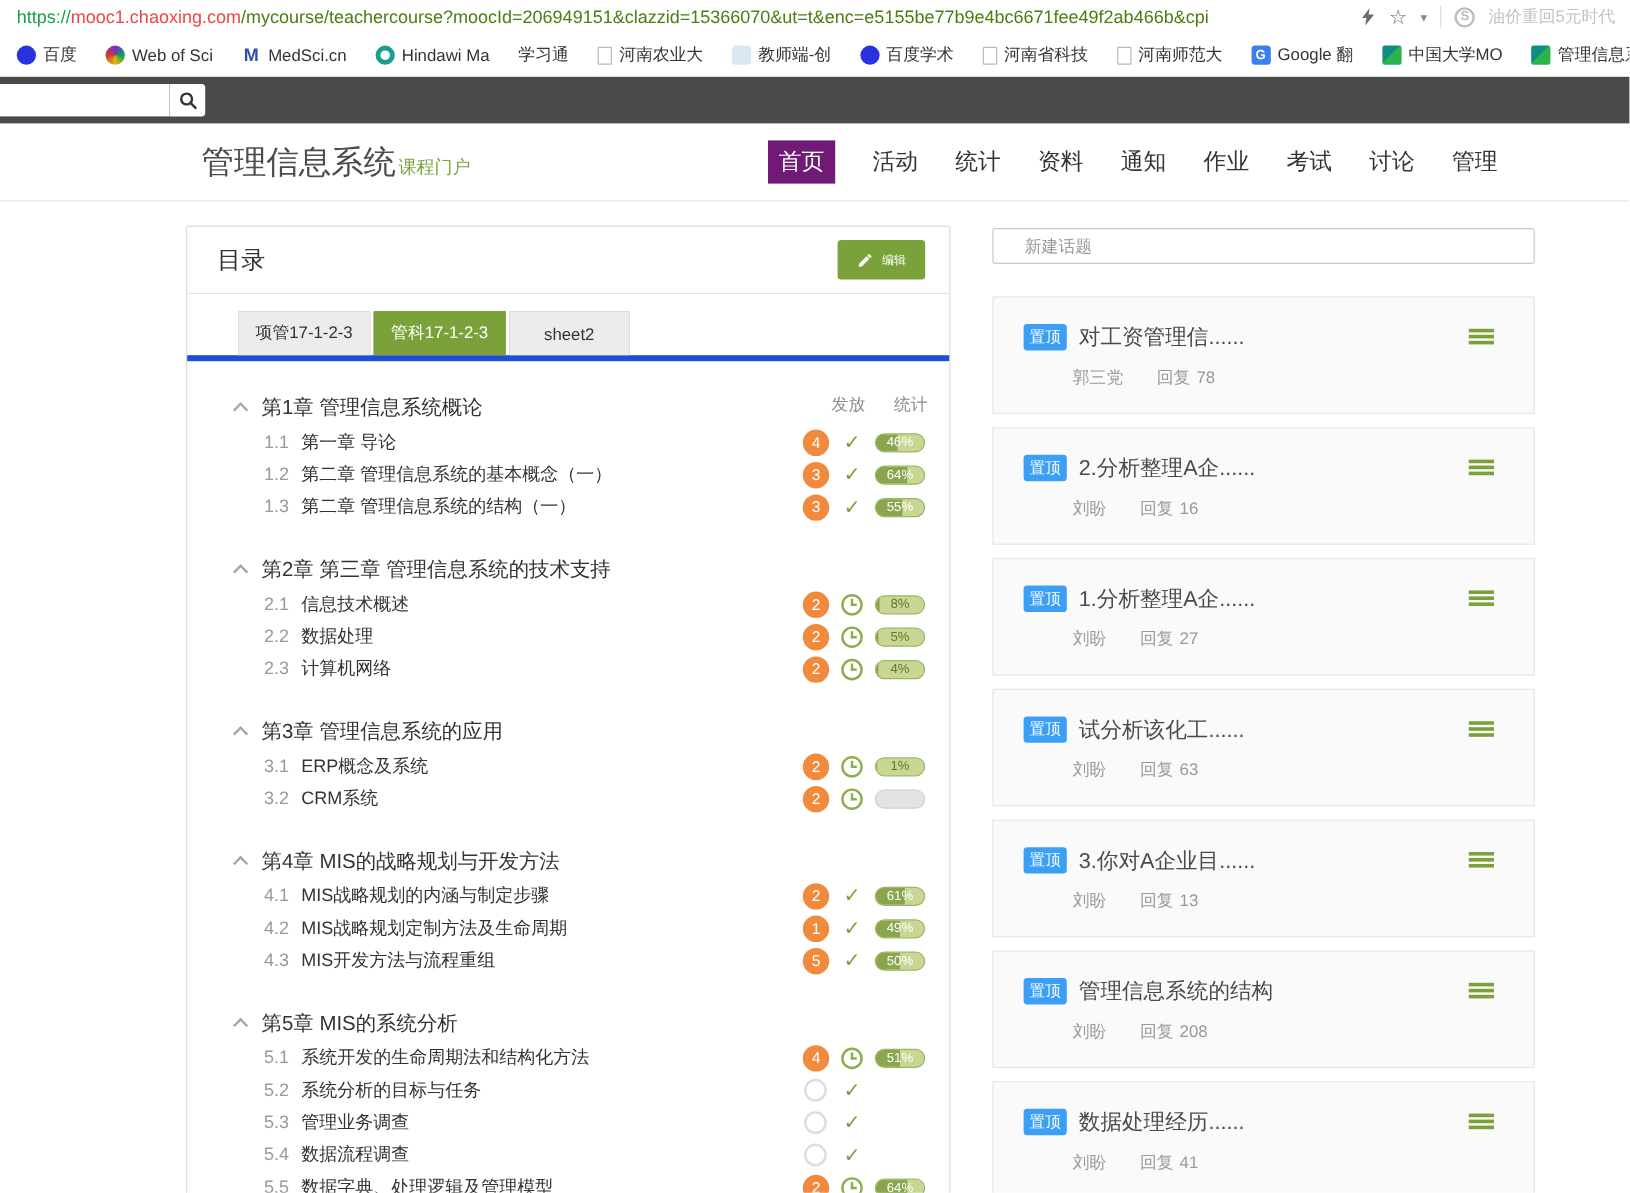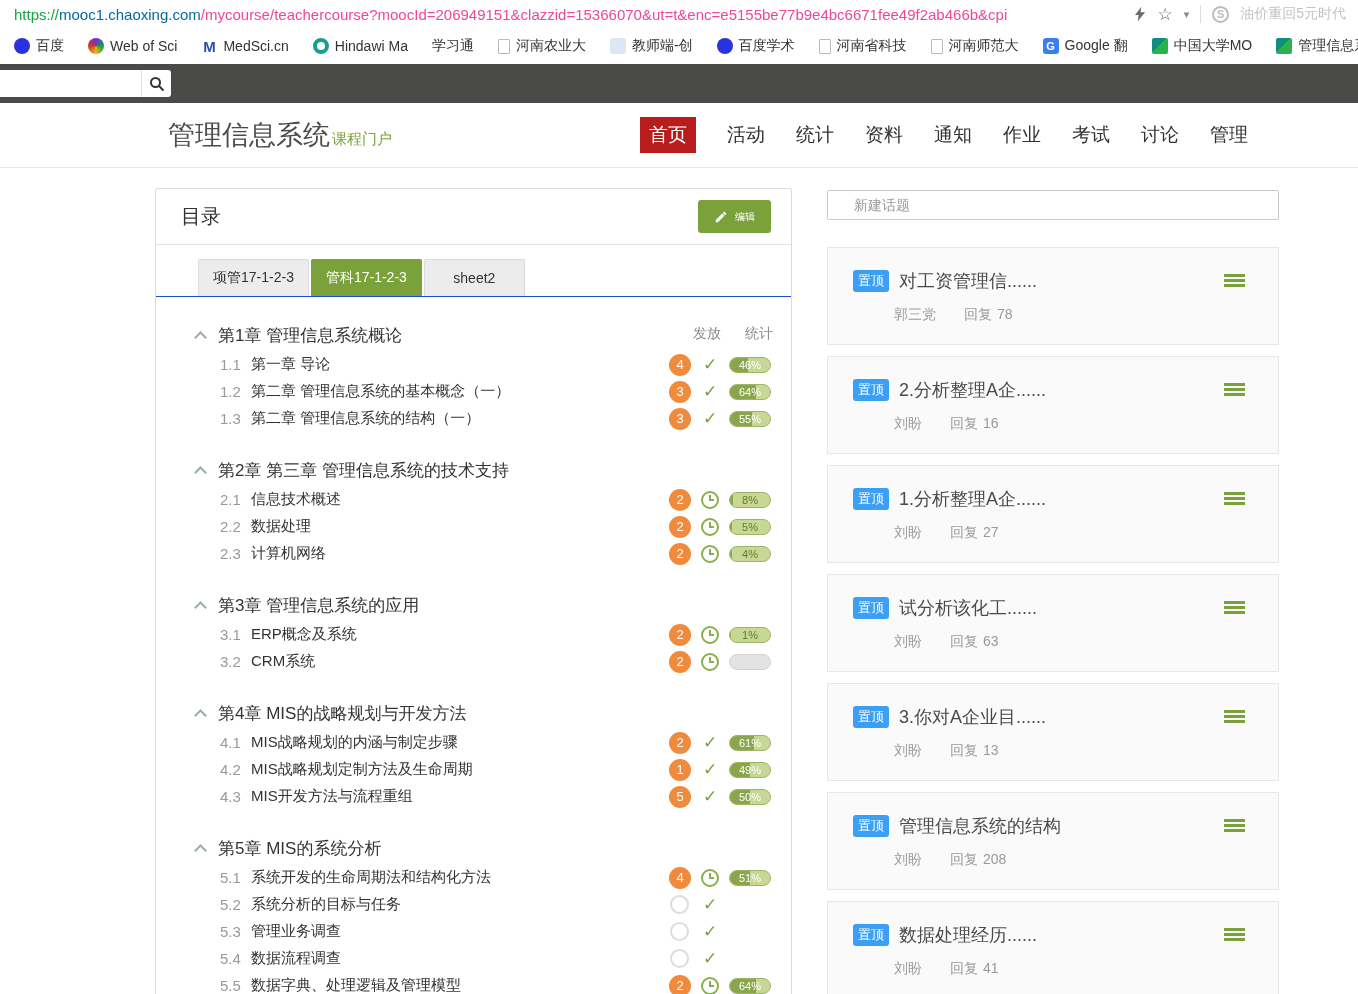--- a/index.html
+++ b/index.html
@@ -4,22 +4,22 @@
 <style>
   * { box-sizing: border-box; }
   body {
     margin: 0; width: 1358px; height: 994px; overflow: hidden;
     background: #fff; font-family: "Liberation Sans", "DejaVu Sans", sans-serif;
   }
   
   .browser-bar { height: 28px; display: flex; align-items: center; padding-left: 14px; background: #fff; }
   .url { flex: 1; font-size: 15px; white-space: nowrap; overflow: hidden; }
   .url .scheme { color: #1aa245; }
-  .url .host { color: #0369a1; }
-  .url .path { color: #ec4899; text-align: center; }
+  .url .host { color: #ef4444; }
+  .url .path { color: #4d7c0f; text-align: center; }
   .url-icons { display: flex; align-items: center; gap: 11px; padding: 0 12px; }
   .star-glyph { font-size: 17px; color: #666; line-height: 1; }
   .caret-glyph { font-size: 11px; color: #888; }
   .vdiv { width: 1px; height: 18px; background: #ddd; }
   .ext-badge { width: 17px; height: 17px; border: 2px solid #bdbdbd; border-radius: 50%; color: #bdbdbd;
     font-size: 11px; font-weight: bold; display: flex; align-items: center; justify-content: center; }
   .ext-text { color: #c3c3c3; font-size: 14px; white-space: nowrap; }
   
   .bookmarks-bar { height: 36px; display: flex; align-items: center; padding: 0 14px; gap: 24px; overflow: hidden; }
   .bookmark { display: flex; align-items: center; gap: 6px; font-size: 14px; color: #333; white-space: nowrap; flex: none; }
@@ -40,31 +40,31 @@
   .search-box button { width: 30px; height: 27px; background: #fff; border: none; border-left: 1px solid #e2e2e2;
     border-radius: 0 3px 3px 0; display: flex; align-items: center; justify-content: center; cursor: pointer; }
   
   .site-header { height: 65px; display: flex; align-items: center; border-bottom: 1px solid #e6e6e6;
     padding-left: 168px; padding-right: 110px; background: #fff; gap: 44px; }
   .course-title { display: flex; align-items: baseline; }
   .course-title .big { font-size: 27px; color: #4c4c4c; }
   .course-title .sub { font-size: 15px; color: #7ba23a; margin-left: 2px; }
   .top-nav { margin-left: auto; display: flex; align-items: center; gap: 31px; }
   .nav-item { font-size: 19px; color: #333; cursor: pointer; text-decoration: none; }
-  .nav-item.active { background: #b91c1c; color: #fff; padding: 5px 9px; }
+  .nav-item.active { background: #701a75; color: #fff; padding: 5px 9px; }
   
   .main { position: relative; width: 1358px; height: 826px; }
   
   .catalog { position: absolute; left: 155px; top: 20px; width: 637px; min-height: 1100px;
     background: #fff; border: 1px solid #dcdcdc; border-radius: 2px; }
   .catalog-head { height: 56px; display: flex; align-items: center; padding: 0 20px 0 25px; border-bottom: 1px solid #e5e5e5; }
   .catalog-head h2 { margin: 0; font-size: 20px; font-weight: normal; color: #333; }
   .edit-btn { margin-left: auto; height: 33px; padding: 0 16px; background: #7ba23a; color: #fff; border: none;
     border-radius: 3px; font-size: 10px; display: flex; align-items: center; gap: 7px; cursor: pointer; }
-  .class-tabs { padding: 14px 0 0 42px; border-bottom: 1px solid #1d4ed8; display: flex; }
+  .class-tabs { padding: 14px 0 0 42px; border-bottom: 5px solid #1d4ed8; display: flex; }
   .ctab { height: 37px; min-width: 101px; padding: 0 14px; display: flex; align-items: center; justify-content: center;
     background: #ececec; border: 1px solid #dcdcdc; border-bottom: none; border-radius: 2px 2px 0 0;
     font-size: 14px; color: #333; margin-right: 2px; cursor: pointer; }
   .ctab.active { background: #7ba23a; border-color: #7ba23a; color: #fff; }
   .chapters { padding: 0 16px 24px 38px; }
   .chapter { margin-top: 22px; }
   .chapter-row { display: flex; align-items: center; height: 32px; }
   .chevron { width: 9px; height: 9px; border-top: 2px solid #9aabaf; border-right: 2px solid #9aabaf;
     transform: rotate(-45deg); margin: 4px 13px 0 2px; flex: none; cursor: pointer; }
   .chapter-title { font-size: 17px; color: #333; }

